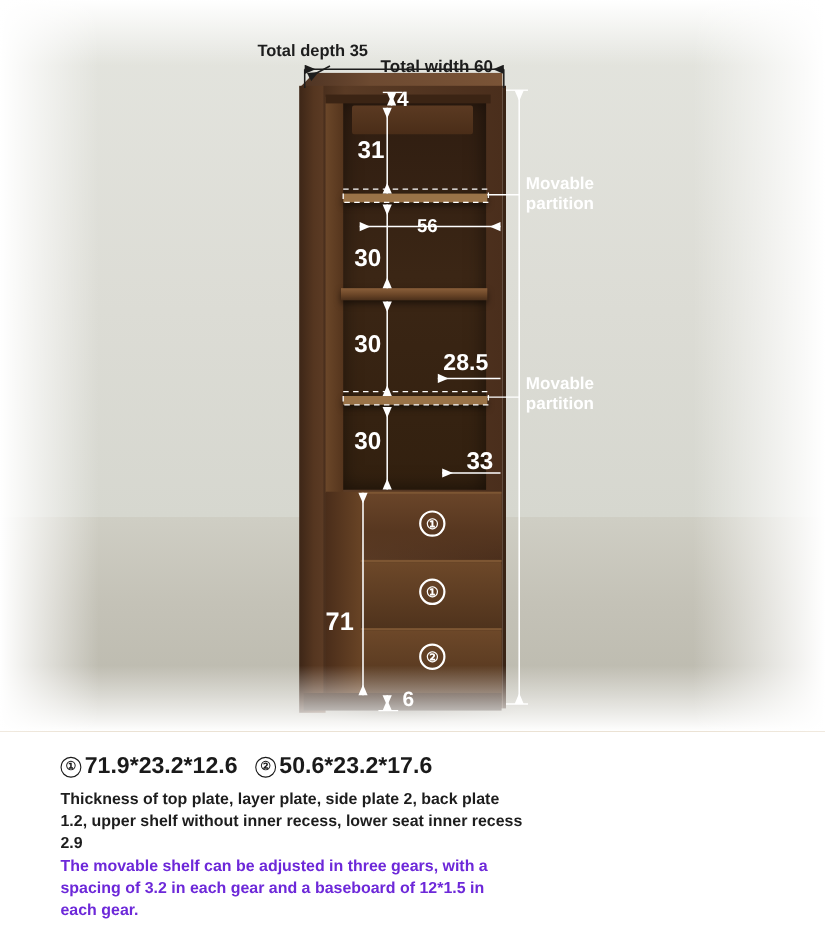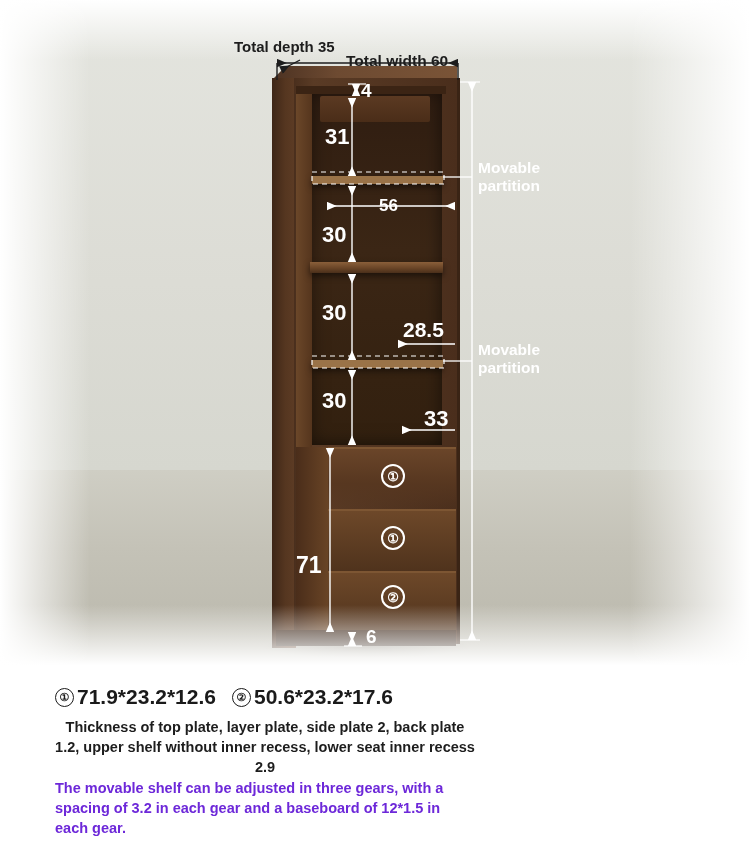--- a/index.html
+++ b/index.html
@@ -155,21 +155,20 @@
   .cap-circ {
     display: inline-flex; align-items: center; justify-content: center;
     width: 17px; height: 17px; border: 1.6px solid #1a1a1a; border-radius: 50%;
     font-size: 11px; font-weight: bold; line-height: 1;
   }
   .cap-body {
     position: absolute; left: 55px; top: 52px; width: 420px;
     font-size: 14.5px; font-weight: bold; color: #1d1d1d;
     line-height: 1.38;
     font-family: "Liberation Sans", sans-serif;
-    text-align: center;
   }
   .cap-body2 {
     position: absolute; left: 55px; top: 113px; width: 420px;
     font-size: 14.5px; font-weight: bold; color: #6d28d9;
     line-height: 1.38;
     font-family: "Liberation Sans", sans-serif;
   }
 </style>
 </head>
 <body>

